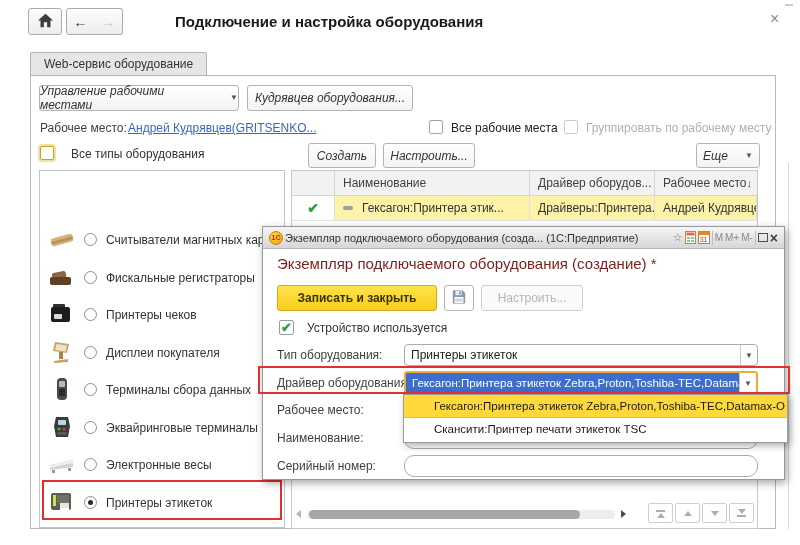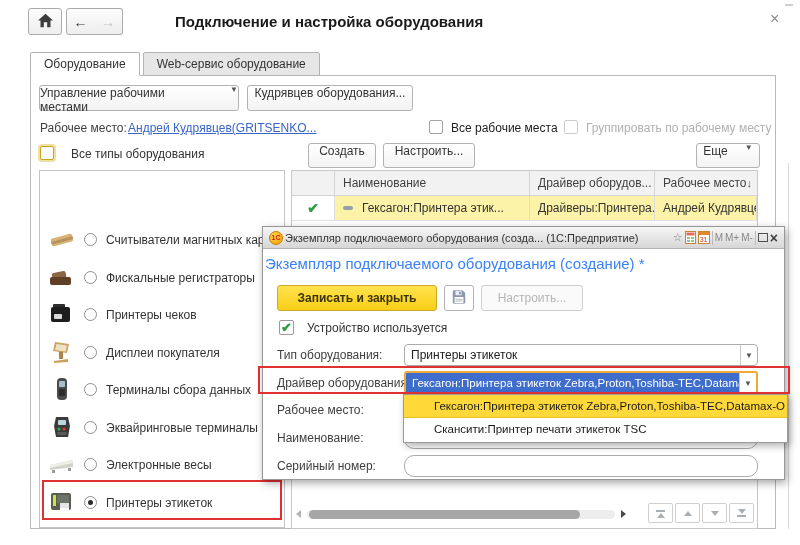--- a/index.html
+++ b/index.html
@@ -16,21 +16,21 @@
   #win-close { position:absolute; left:770px; top:12px; font-size:16px; color:#8a8a8a; line-height:14px; }
   #corner-mark { position:absolute; left:785px; top:4px; width:8px; height:4px; border-top:2px solid #cfcfcf; }
 
   
   #tabs { position:absolute; left:30px; top:52px; display:flex; z-index:3; }
   .tab { height:24px; padding:0 13px; display:flex; align-items:center; background:#e6e6e6; border:1px solid #b3b3b3; border-radius:2px 2px 0 0; margin-right:3px; color:#333; }
   .tab.active { background:#fff; border-bottom-color:#fff; }
 
   
   #panel { position:absolute; left:30px; top:75px; width:746px; height:454px; border:1px solid #b9b9b9; background:#fff; }
-  .btn { position:absolute; display:flex; justify-content:center; gap:17px; border:1px solid #b3b3b3; border-radius:3px; background:linear-gradient(#fff,#f3f3f3); color:#333; font-size:12px; }
+  .btn { position:absolute; display:flex; align-items:center; justify-content:center; gap:17px; border:1px solid #b3b3b3; border-radius:3px; background:linear-gradient(#fff,#f3f3f3); color:#333; font-size:12px;font-style:italic; }
   .caret { font-size:8px; color:#555; line-height:1; }
   #btn-manage { left:8px; top:9px; width:200px; height:26px; }
   #btn-drivers { left:216px; top:9px; width:166px; height:26px; }
   #lbl-workplace { position:absolute; left:9px; top:45px; color:#3f3f3f; }
   #lnk-workplace { position:absolute; left:97px; top:45px; color:#3a66c8; text-decoration:underline; }
   .checkbox { position:absolute; width:14px; height:14px; border:1px solid #a3a3a3; border-radius:2px; background:#fff; display:flex; align-items:center; justify-content:center; }
   .checkbox.focus-ring { border:1px solid #c9a227; box-shadow:0 0 0 2px #f0e0a0; }
   .checkbox.disabled { border-color:#cccccc; }
   #cb-all-workplaces { left:398px; top:44px; }
   #cb-all-workplaces-label { position:absolute; left:420px; top:45px; color:#222; }
@@ -83,21 +83,21 @@
   #dlg-title { flex:1; font-size:11px; color:#333; white-space:nowrap; overflow:hidden; text-overflow:ellipsis; }
   .tb-ic { flex:none; display:flex; align-items:center; justify-content:center; color:#888; font-size:11px; }
   .tb-sep { width:1px; height:14px; background:#bcbcbc; flex:none; }
   .mem { font-size:10px; color:#8a8a8a; }
   #dlg-max { width:10px; height:9px; border:1px solid #4f4f4f; }
   #dlg-close { font-size:14px; color:#3f3f3f; font-weight:bold; line-height:10px; }
   #cal-ic { position:relative; width:12px; height:13px; border:1px solid #c9842e; background:#fff; }
   #cal-ic::before { content:""; position:absolute; left:0; top:0; width:100%; height:3px; background:#e08a2d; }
   #cal-ic span { position:absolute; left:0; top:4px; width:100%; text-align:center; font-size:7px; color:#c0392b; }
 
-  #dlg-heading { position:absolute; left:2px; top:28px; font-size:15px; color:#3b82f6; }
+  #dlg-heading { position:absolute; left:14px; top:28px; font-size:15px; color:#7f1d1d; }
   #btn-save { position:absolute; left:14px; top:58px; width:160px; height:26px; display:flex; align-items:center; justify-content:center; background:linear-gradient(#ffe34d,#f9ce17); border:1px solid #cfa92c; border-radius:3px; font-weight:bold; color:#3a3200; }
   #btn-floppy { position:absolute; left:181px; top:58px; width:30px; height:26px; border:1px solid #b3b3b3; border-radius:3px; background:#fff; display:flex; align-items:center; justify-content:center; }
   #btn-dlg-configure { position:absolute; left:218px; top:58px; width:102px; height:26px; border:1px solid #cfcfcf; border-radius:3px; background:#fafafa; color:#b5b5b5; display:flex; align-items:center; justify-content:center; }
   #cb-used { position:absolute; left:16px; top:93px; width:15px; height:15px; border:1px solid #9b9b9b; border-radius:2px; background:#fff; display:flex; align-items:center; justify-content:center; }
   #cb-used-label { position:absolute; left:44px; top:94px; }
 
   .dlg-label { position:absolute; left:14px; height:22px; line-height:22px; color:#3f3f3f; white-space:nowrap; }
   .fld { position:absolute; left:141px; width:354px; height:22px; border:1px solid #ababab; background:#fff; border-radius:4px; display:flex; align-items:stretch; overflow:hidden; }
   .fld .val { flex:1; padding:0 6px; line-height:20px; font-size:12px; white-space:nowrap; overflow:hidden; color:#222; }
   .fld .dd { width:17px; flex:none; border-left:1px solid #c9c9c9; display:flex; align-items:center; justify-content:center; font-size:8px; color:#555; }
@@ -130,21 +130,20 @@
       <span>←</span>
     </div>
   <div id="fwd-btn" class="hbtn">
       <span>→</span>
     </div>
   <div id="page-title">Подключение и настройка оборудования</div>
   <div id="win-close">×</div>
   <div id="corner-mark"></div>
 
   <div id="tabs">
-    <div class="tab active">Оборудование</div>
     <div class="tab">Web-сервис оборудование</div>
   </div>
 
   <div id="panel">
     <div id="btn-manage" class="btn">
       <span>Управление рабочими местами</span>
       <span class="caret">▼</span>
     </div>
     <div id="btn-drivers" class="btn">Кудрявцев оборудования...</div>
 

